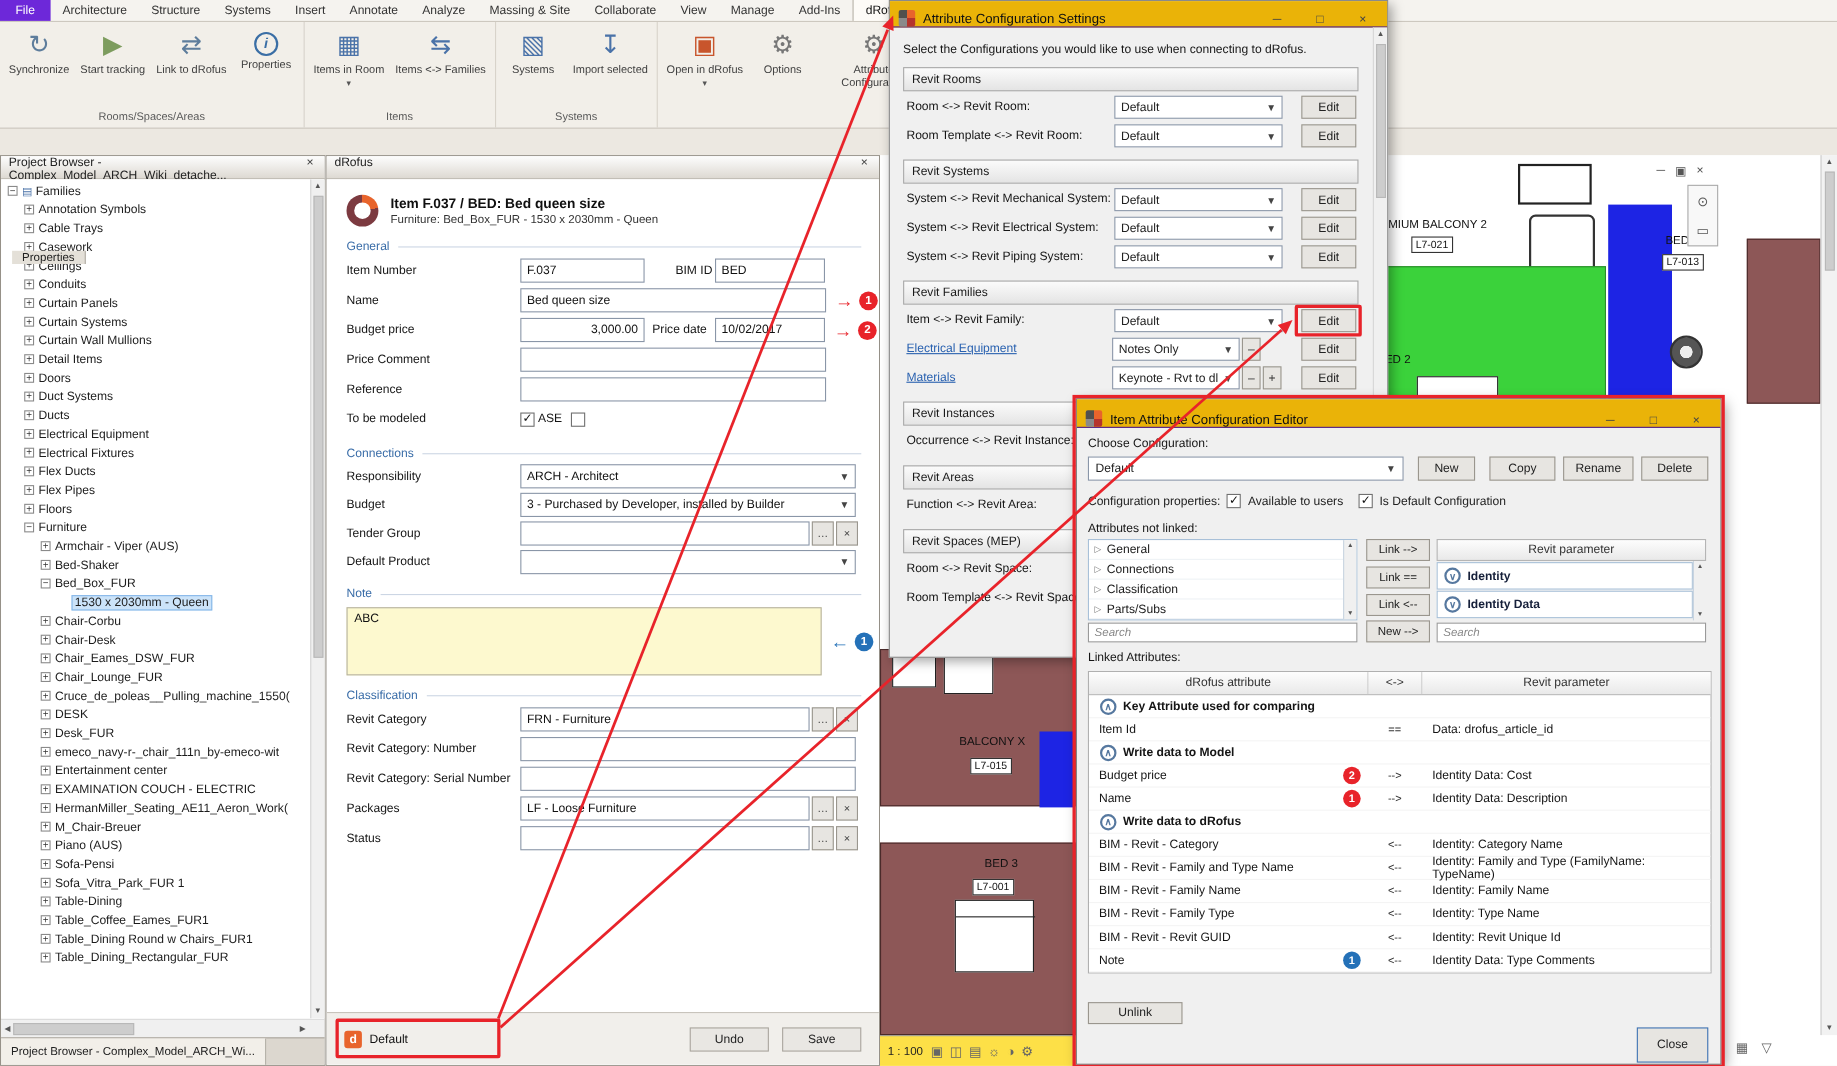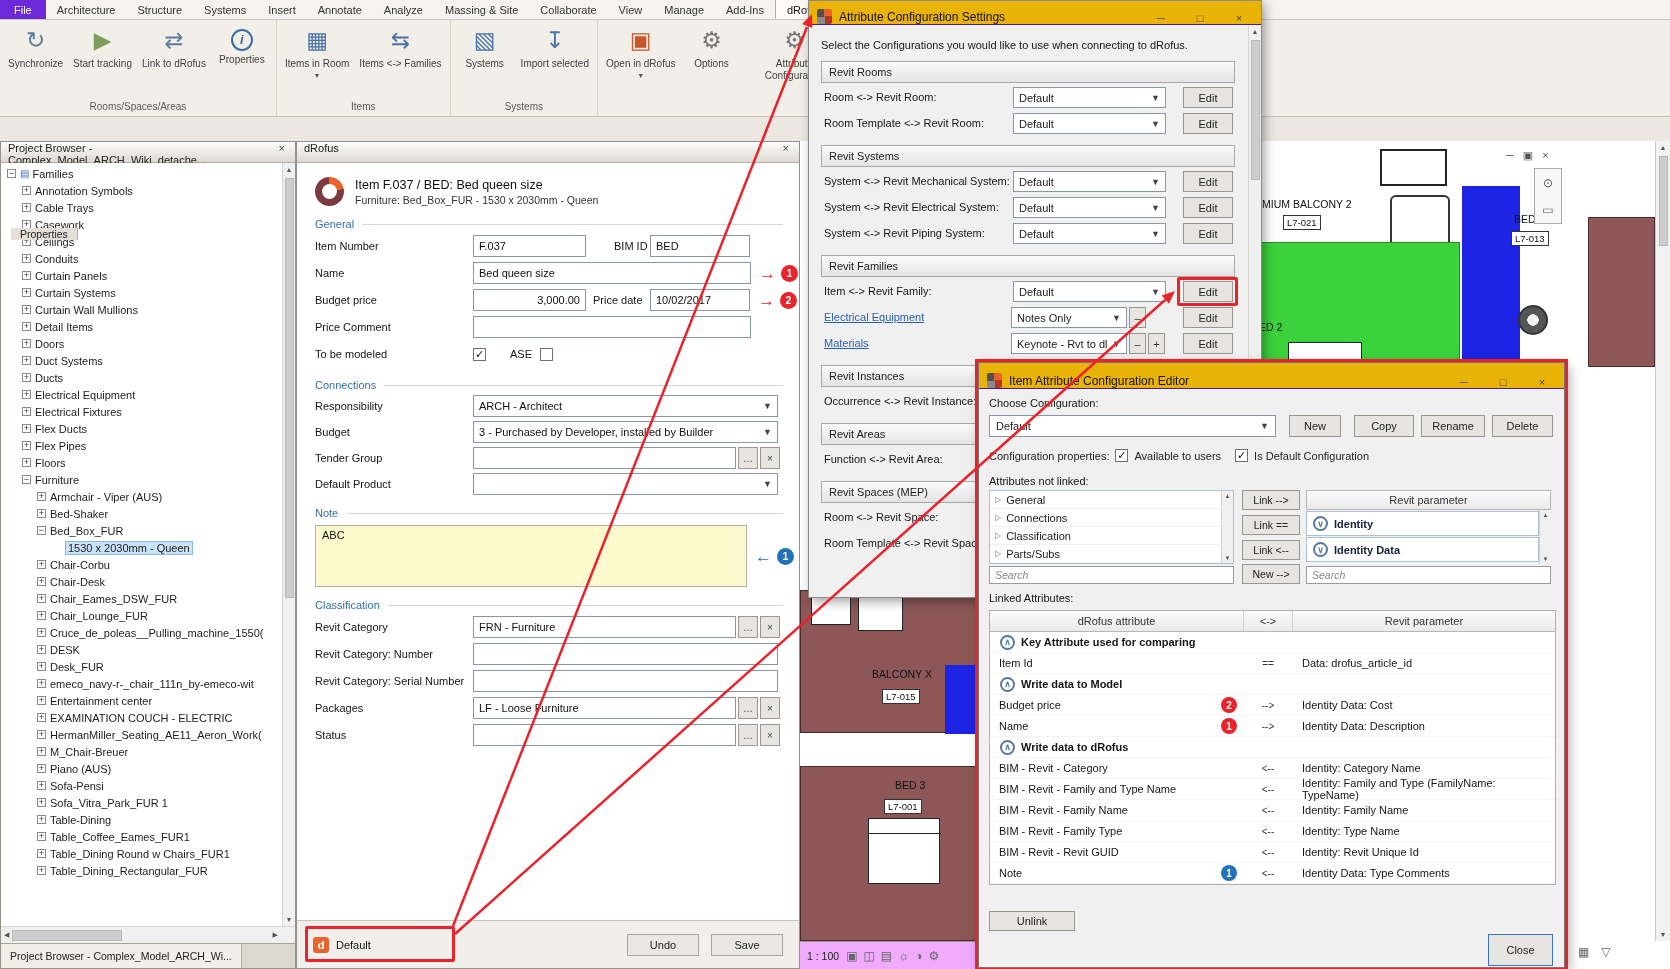--- a/index.html
+++ b/index.html
@@ -42,21 +42,21 @@
 .btabs{height:25px;background:#dcd7cf;display:flex;align-items:stretch;border-top:1px solid #a8a49c;flex:none}
 .btab{font-size:10.5px;display:flex;align-items:center;padding:0 9px;background:#f2efe9;border-right:1px solid #b0aca4;color:#222;white-space:nowrap}
 .btab.props{background:#e4e0d8}
 
 
 .dp{left:296px;top:141px;width:504px;height:828px}
 .dp-body{position:relative;flex:1;overflow:hidden;background:#fff}
 .dp-item{display:flex;align-items:center;gap:11px;margin:14px 0 0 18px}
 .item-ring{width:29px;height:29px;border-radius:50%;background:conic-gradient(#e8642c 0 80deg,#7c3a40 80deg 360deg);position:relative;flex:none}
 .item-ring::after{content:"";position:absolute;left:7px;top:7px;right:7px;bottom:7px;border-radius:50%;background:#fff}
-.dp-t1{font-size:12.5px;font-weight:normal;color:#0f0f0f}
+.dp-t1{font-size:12.5px;font-weight:bold;color:#0f0f0f}
 .dp-t2{font-size:10.5px;color:#333;margin-top:2px}
 .sect{display:flex;align-items:center;margin:12px 16px 0 18px}
 .sect-l{font-size:11px;color:#3a6da8}
 .sline{flex:1;height:1px;background:#ccd6e4;margin-left:8px}
 .frow{display:flex;align-items:center;margin:5px 0 0 18px;height:22px}
 .flabel{width:158px;font-size:11px;color:#151515;flex:none}
 .tin{height:22px;border:1px solid #8a96a8;background:#fff;font-size:11px;display:flex;align-items:center;padding:0 5px;color:#111}
 .tin.tr{justify-content:flex-end}
 .ddarr{margin-left:auto;color:#444;font-size:9px;padding-left:4px}
 .w278{width:278px}.w113{width:113px}.w100{width:100px}.w305{width:305px}.w263{width:263px}
@@ -136,21 +136,21 @@
 .p-green{background:#3bd23b;border:1px solid #2a8a2a}
 .p-blue{background:#1d24e4}
 .p-text{position:absolute;font-size:10.5px;color:#111;white-space:nowrap}
 .p-tag{position:absolute;background:#fff;border:1px solid #333;font-size:9.5px;line-height:13px;padding:0 3px;color:#111;white-space:nowrap}
 .p-outline{position:absolute;border:2px solid #222;background:#fff}
 .p-table{position:absolute;border:2px solid #333;border-radius:6px;background:#fff}
 .p-winctl{position:absolute;left:706px;top:8px;display:flex;gap:9px;font-size:11px;color:#555}
 .p-minibar{position:absolute;left:734px;top:27px;width:28px;height:56px;background:#f8f8f8;border:1px solid #aaa;display:flex;flex-direction:column;align-items:center;justify-content:space-around;font-size:12px;color:#555}
 .p-wheel{position:absolute;left:718px;top:164px;width:30px;height:30px;border-radius:50%;border:2px solid #333;background:radial-gradient(circle,#eee 0 30%,#555 32% 100%)}
 .p-vscroll{position:absolute;left:855px;top:0;width:15px;height:800px;background:#f2f2f2;border-left:1px solid #ccc;display:flex;flex-direction:column;align-items:center;font-size:7px;color:#555}
-.p-viewbar{position:absolute;left:0;top:800px;width:178px;height:28px;background:#f0abfc;border-top:1px solid #999;display:flex;align-items:center;gap:7px;padding:0 7px;font-size:10.5px;color:#222}
+.p-viewbar{position:absolute;left:0;top:800px;width:178px;height:28px;background:#fde047;border-top:1px solid #999;display:flex;align-items:center;gap:7px;padding:0 7px;font-size:10.5px;color:#222}
 .vbicon{font-size:12px;color:#666}
 .p-staticons{position:absolute;left:778px;top:804px;display:flex;gap:12px;font-size:12px;color:#666}
 .bedrect{position:absolute;background:#fff;border:1px solid #222}
 .bedline{position:absolute;background:#222}
 
 
 .annlayer{position:absolute;inset:0;z-index:50;pointer-events:none}
 .annbox{position:absolute;border:3px solid #e8232a;border-radius:2px}
 </style>
 </head>
@@ -534,23 +534,27 @@
         <span class="sublab" style="margin-left:7px;width:57px">Price date</span>
         <div class="tin w100">10/02/2017</div>
         <span class="ann-arrow redc">→</span>
         <span class="abadge red">2</span>
       </div>
       <div class="frow">
         <span class="flabel">Price Comment</span>
         <div class="tin w278"></div>
       </div>
       <div class="frow">
+        <span class="flabel">Reference</span>
+        <div class="tin w278"></div>
+      </div>
+      <div class="frow">
         <span class="flabel">To be modeled</span>
         <span class="chk" id="chk-modeled">✓</span>
-        <span class="sublab" style="margin-left:24px">ASE</span>
+        <span class="sublab" style="margin-left:3px">ASE</span>
         <span class="chk" id="chk-ase" style="margin-left:8px"></span>
       </div>
 
       <div class="sect" style="margin-top:14px">
           <span class="sect-l">Connections</span>
           <span class="sline"></span>
         </div>
       <div class="frow" style="margin-top:4px">
         <span class="flabel">Responsibility</span>
         <div class="tin w305">

